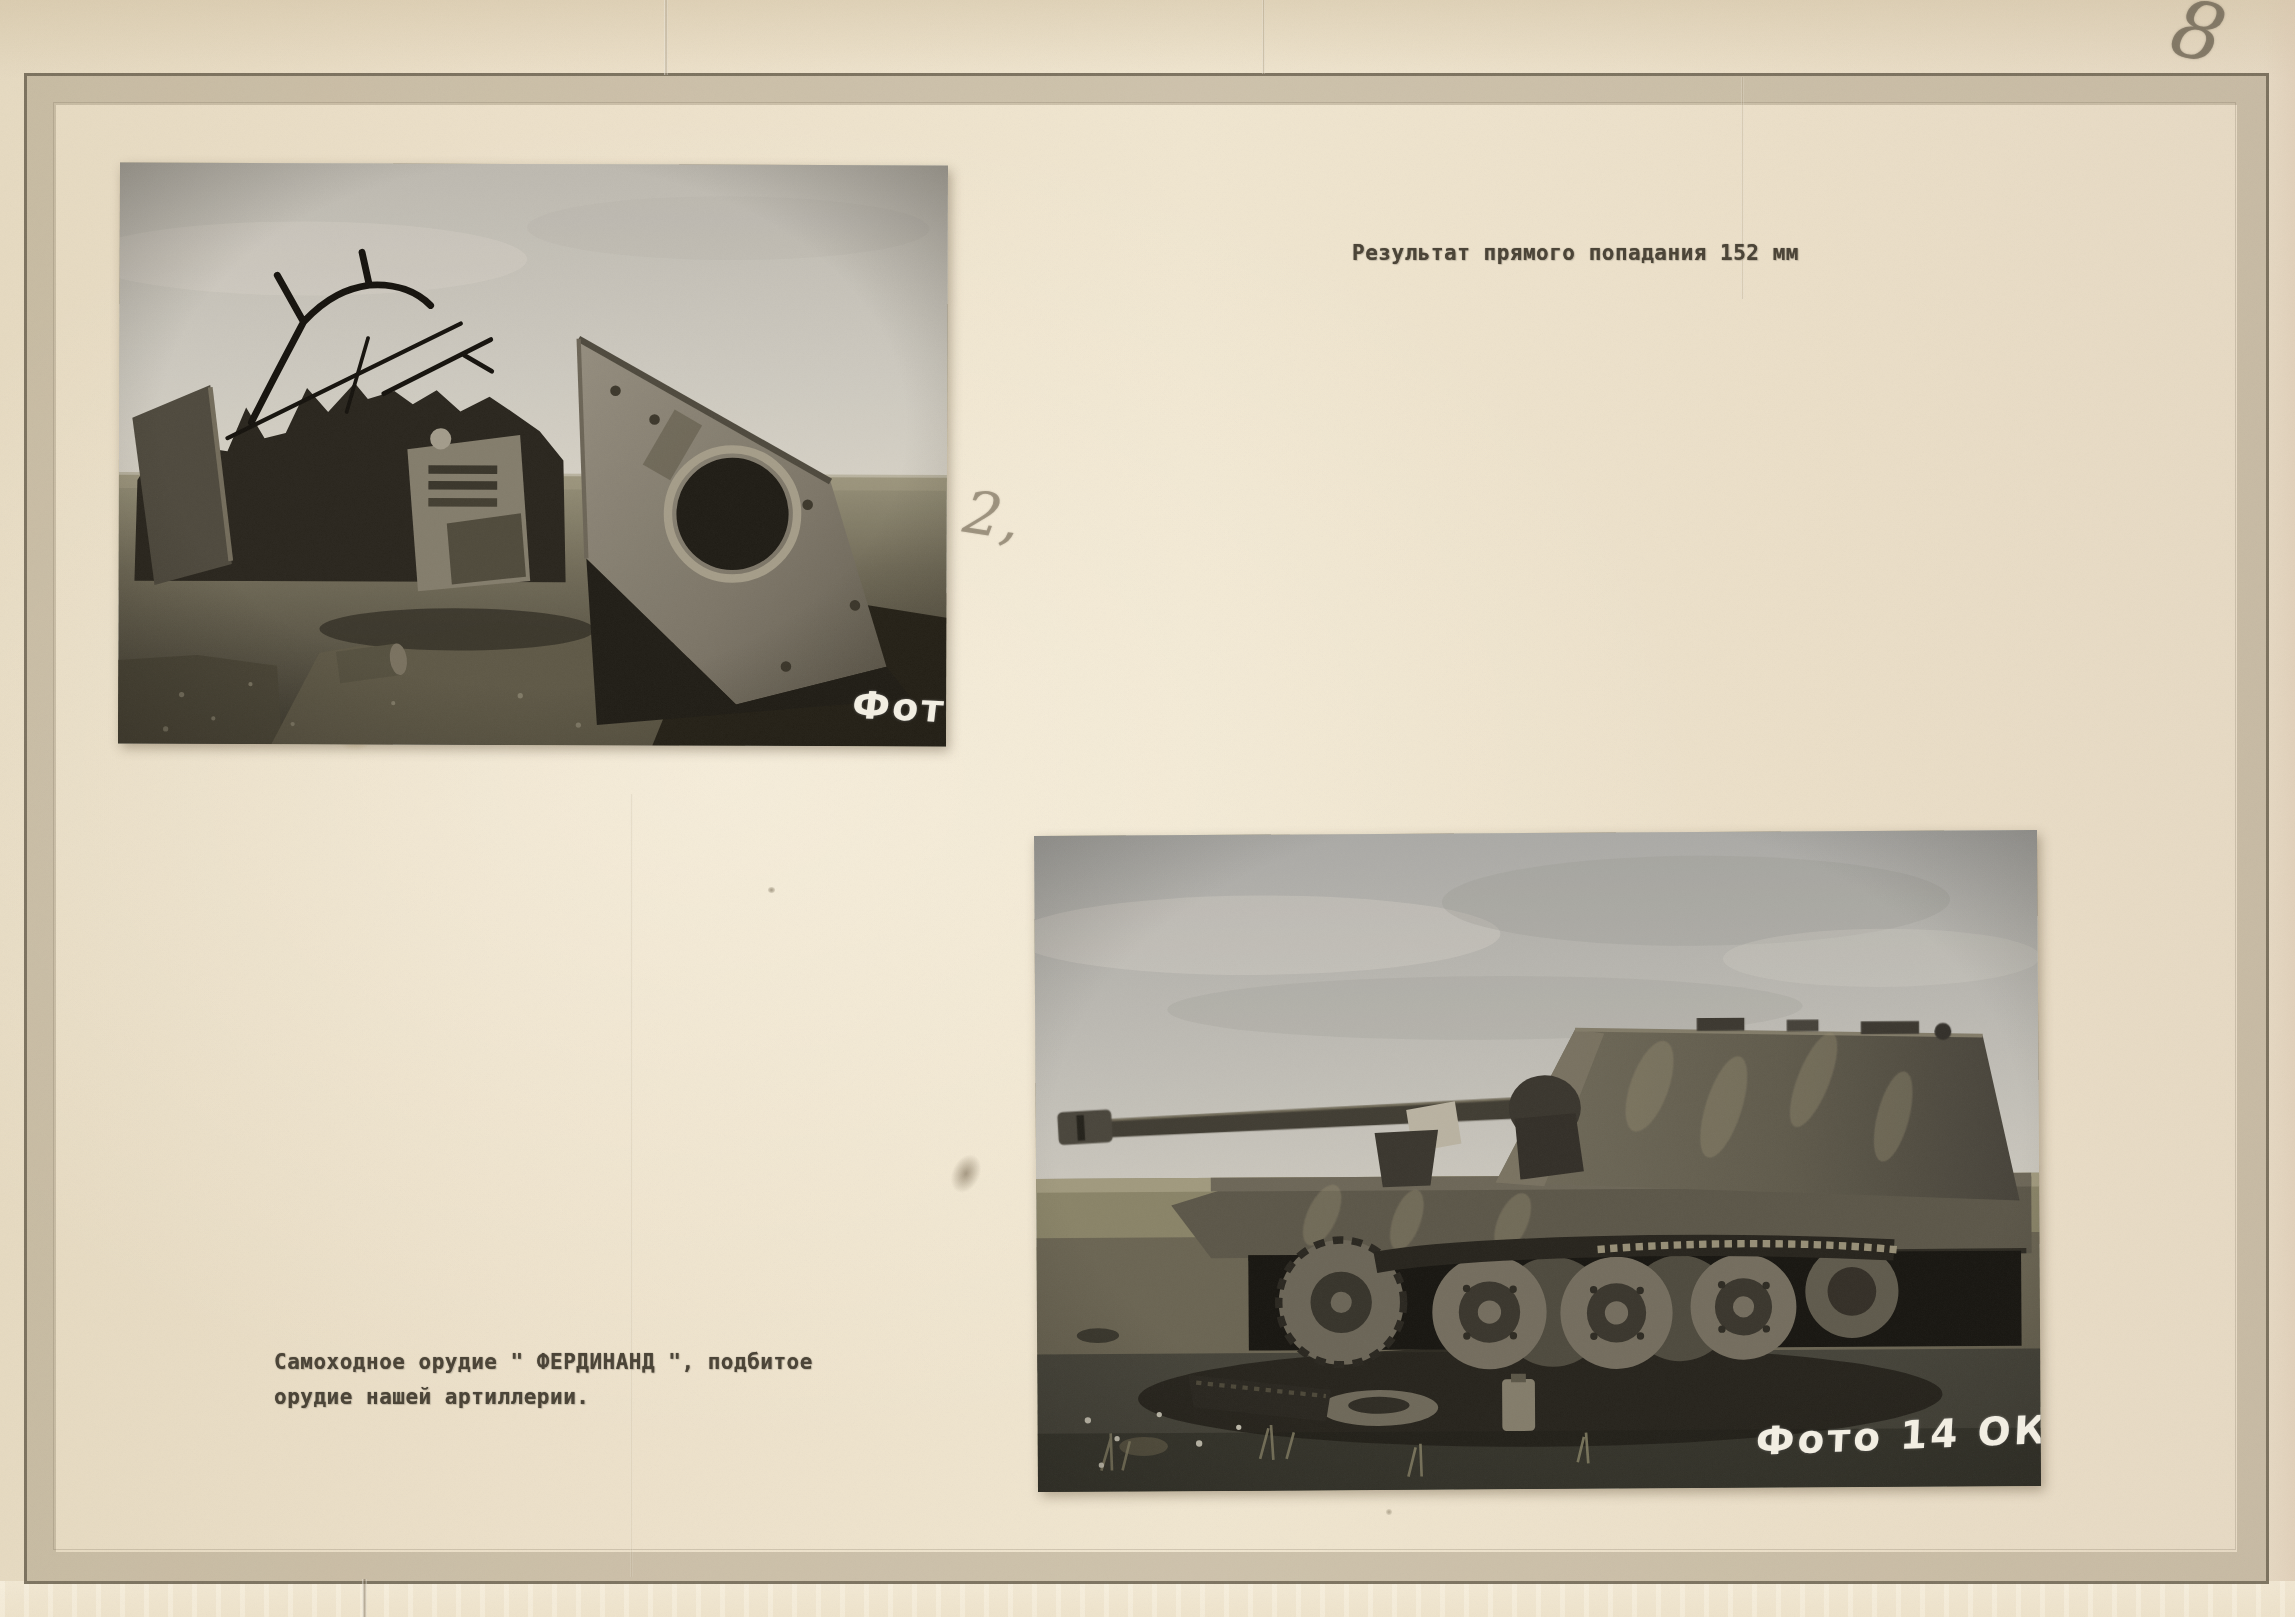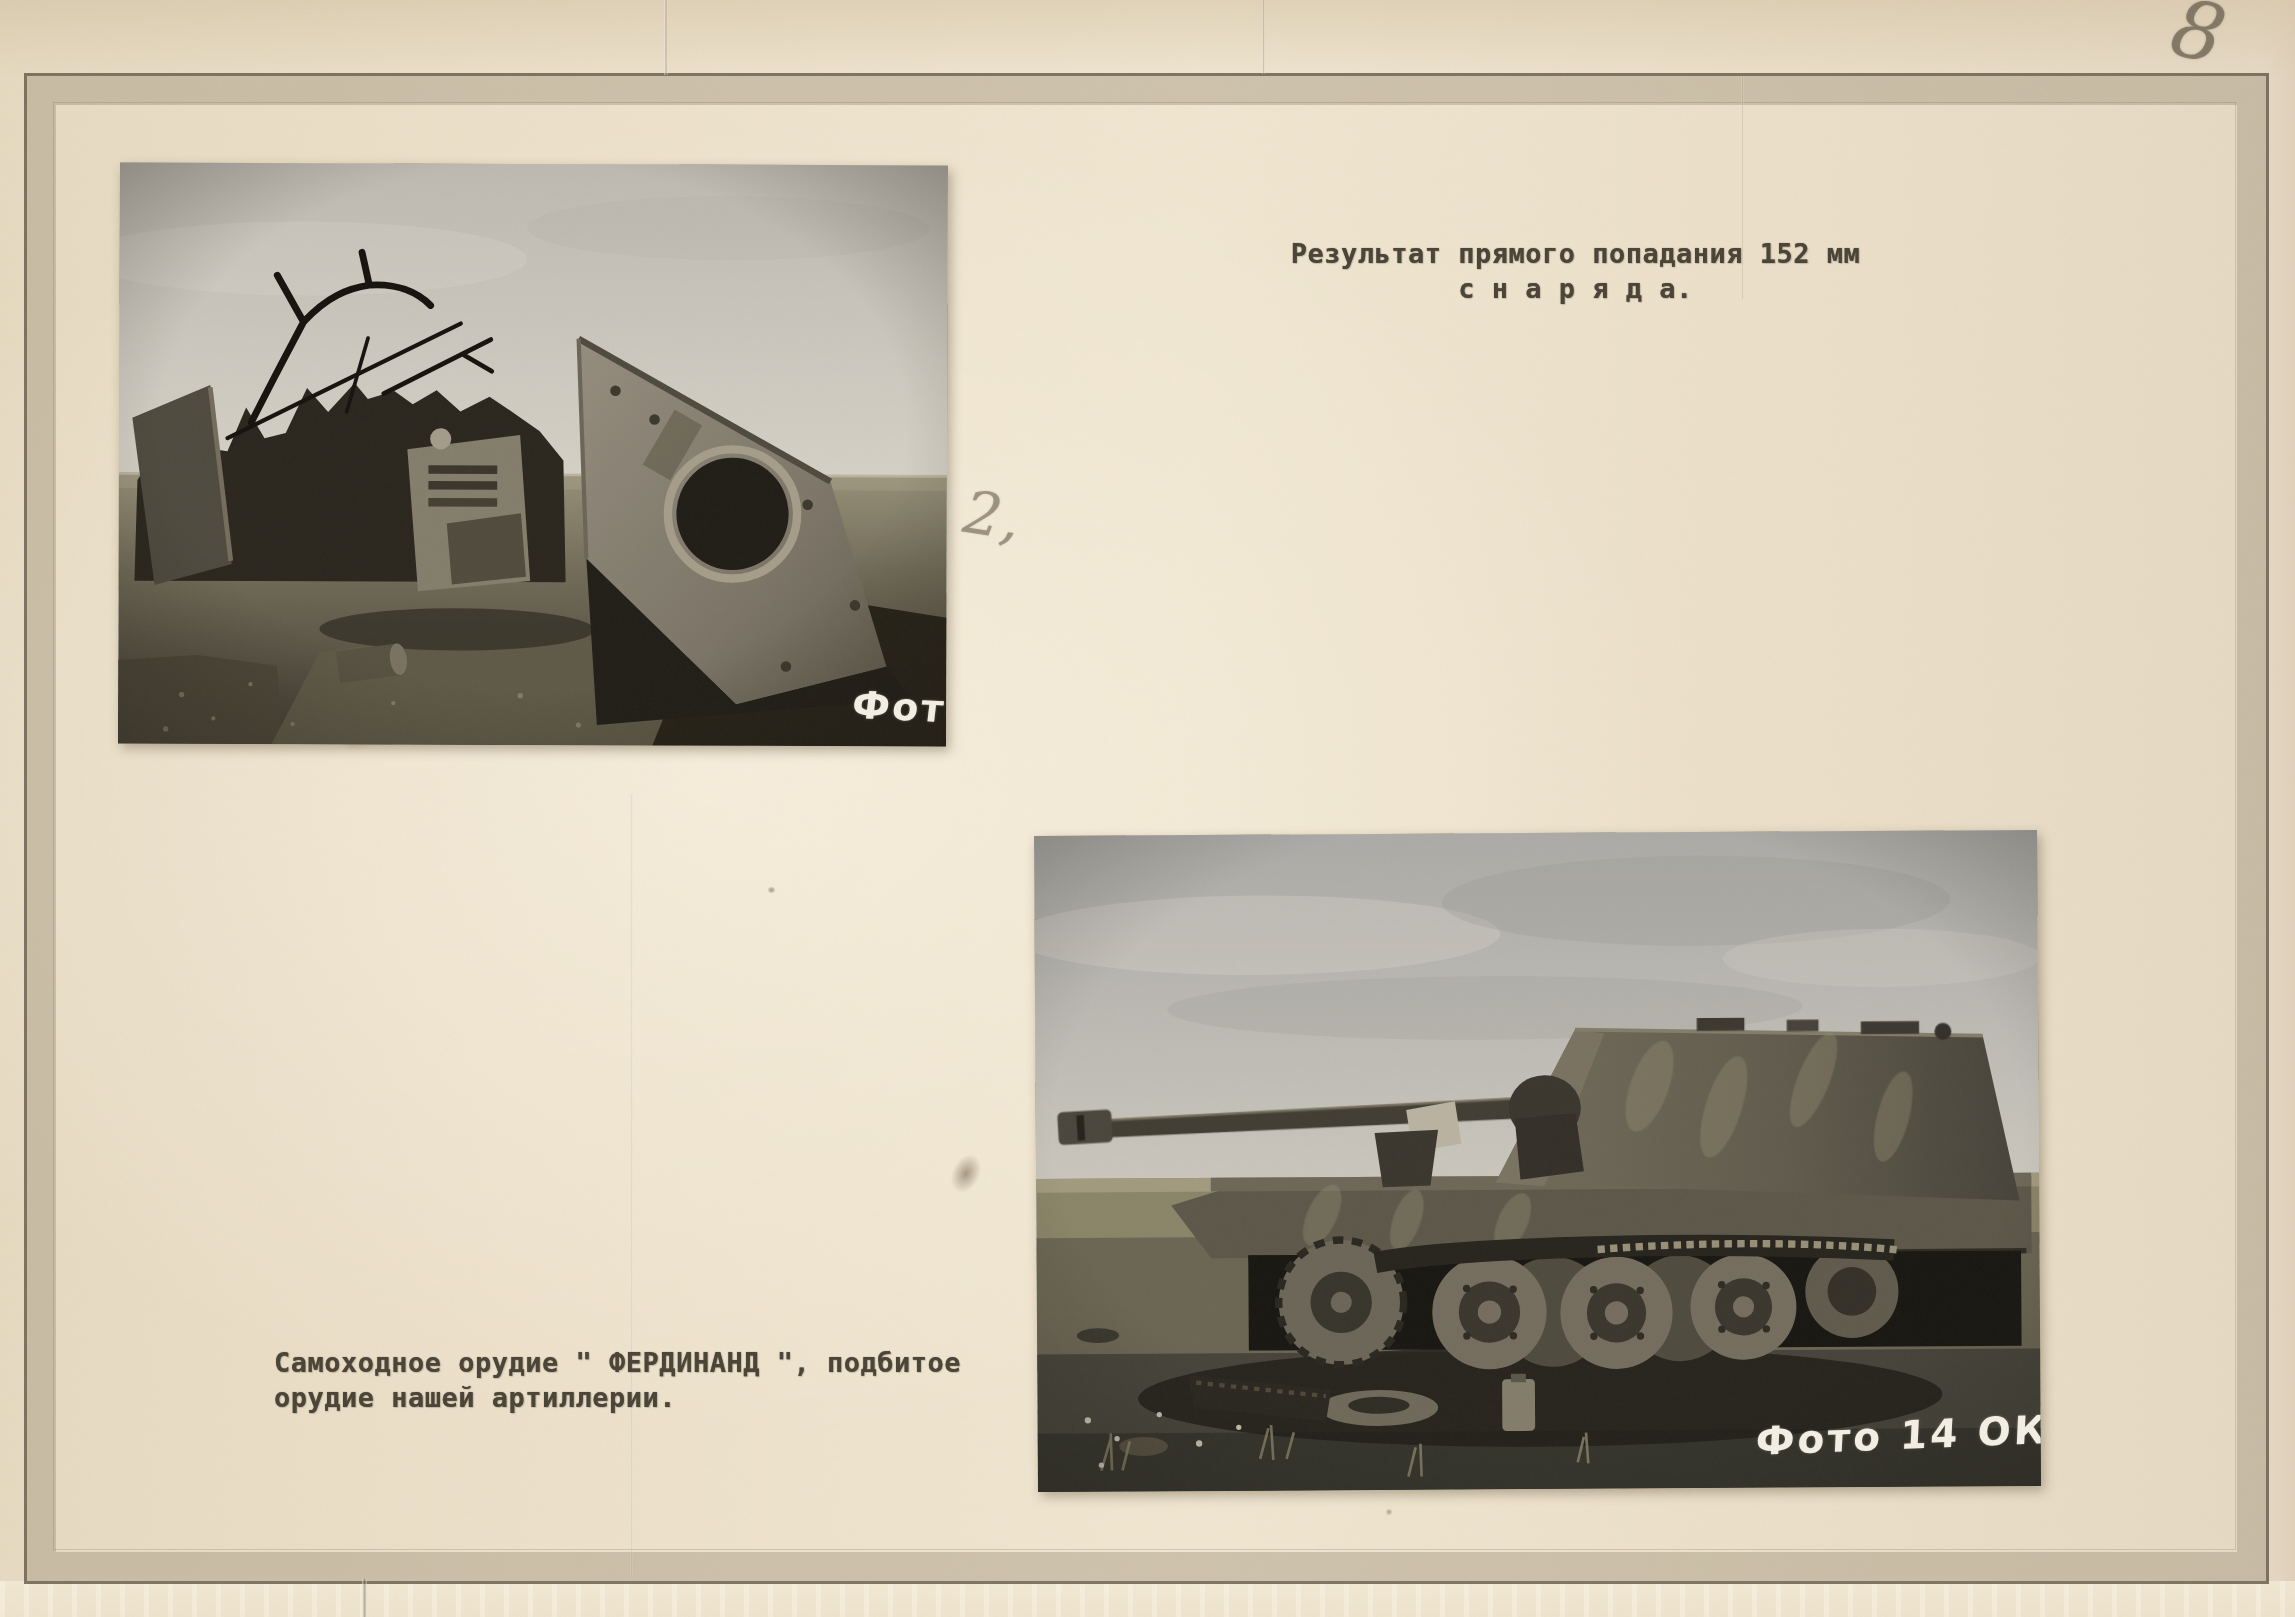--- a/index.html
+++ b/index.html
@@ -53,21 +53,21 @@
     background:#8d8878;}
   .photo1{left:119px;top:164px;width:828px;height:581px;transform:rotate(0.2deg);}
   .photo2{left:1036px;top:833px;width:1003px;height:656px;transform:rotate(-0.35deg);}
   .photo svg{display:block;width:100%;height:100%;}
   .photo-label{position:absolute;color:#f3efe3;font-weight:bold;white-space:nowrap;
     text-shadow:0 0 2.6px rgba(255,255,255,0.35),1.1px 1.1px 0 rgba(25,23,17,0.45);}
   .photo1 .photo-label{left:734px;top:523px;font-size:38px;letter-spacing:2.6px;transform:rotate(2.5deg) skewX(-4deg);}
   .photo2 .photo-label{left:718px;top:581px;font-size:39px;letter-spacing:3.2px;transform:rotate(-2deg) skewX(-5deg);}
   
   .caption{position:absolute;font-family:"DejaVu Sans Mono",monospace;font-weight:bold;
-    color:#4a4336;font-size:27px;line-height:35px;letter-spacing:0.5px;
+    color:#4a4336;font-size:21px;line-height:35px;letter-spacing:0.5px;
     text-shadow:0 0 1.1px rgba(74,67,54,0.75),1.1px 1.1px 1.1px rgba(74,67,54,0.18);}
   .caption-top{left:1274px;top:236px;width:603px;text-align:center;}
   .caption-bottom{left:274px;top:1345px;width:741px;text-align:left;}
   
   .pencil{position:absolute;font-family:"DejaVu Serif",serif;font-style:italic;pointer-events:none;}
   .pencil-8{left:2173px;top:-15px;font-size:80px;color:rgba(118,107,90,0.78);
     transform:rotate(14deg);text-shadow:0 0 2.1px rgba(118,107,90,0.5);}
   .pencil-squiggle{left:964px;top:481px;font-size:59px;color:rgba(128,117,97,0.6);
     transform:rotate(9deg);text-shadow:0 0 1.6px rgba(128,117,97,0.4);}
   .grain{position:absolute;left:0;top:0;width:100%;height:100%;opacity:0.45;pointer-events:none;}
@@ -312,21 +312,20 @@
           <circle cx="380" cy="1120" r="5"></circle>
           <circle cx="120" cy="1190" r="5"></circle>
       </g>
       <rect x="0" y="0" width="1895" height="1240" fill="url(#p2vig)"></rect>
     </svg>
     <div class="photo-label">Фото 14 ОКАЭ</div>
   </figure>
 
   <div class="caption caption-top">
     <div class="cap-line">Результат прямого попадания 152 мм</div>
-    <div class="cap-line">с н а р я д а.</div>
   </div>
   <div class="caption caption-bottom">
     <div class="cap-line">Самоходное орудие " ФЕРДИНАНД ", подбитое</div>
     <div class="cap-line">орудие нашей артиллерии.</div>
   </div>
 
   <div class="pencil pencil-8">8</div>
   <div class="pencil pencil-squiggle">2,</div>
 
   <svg class="grain" viewBox="0 0 4339 3057" width="2295" height="1617">

